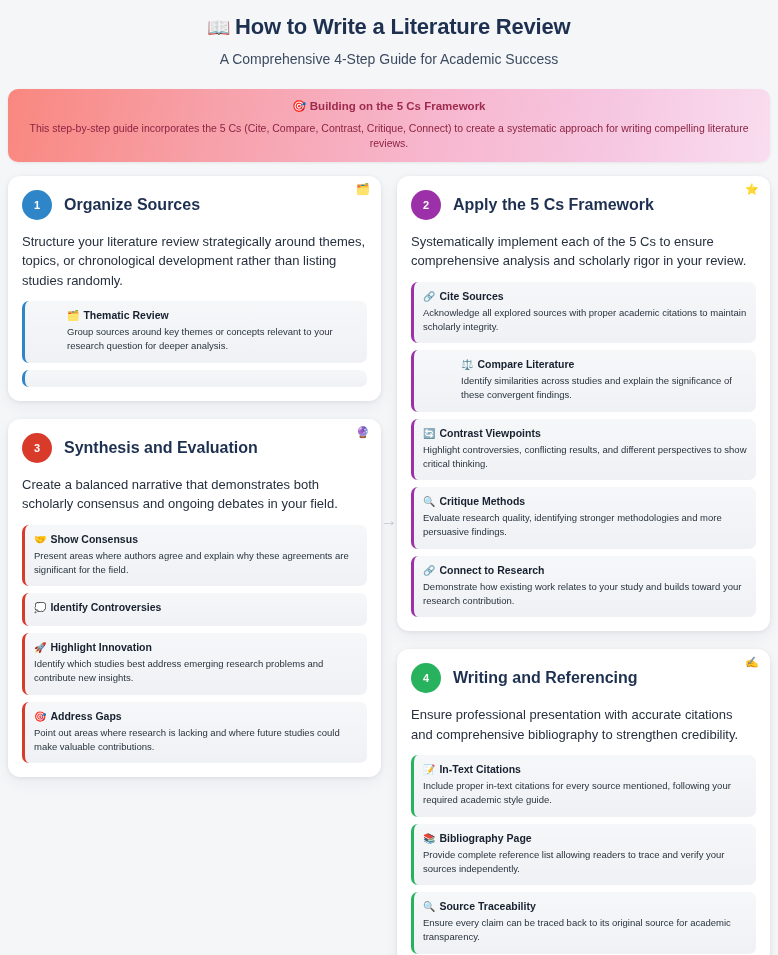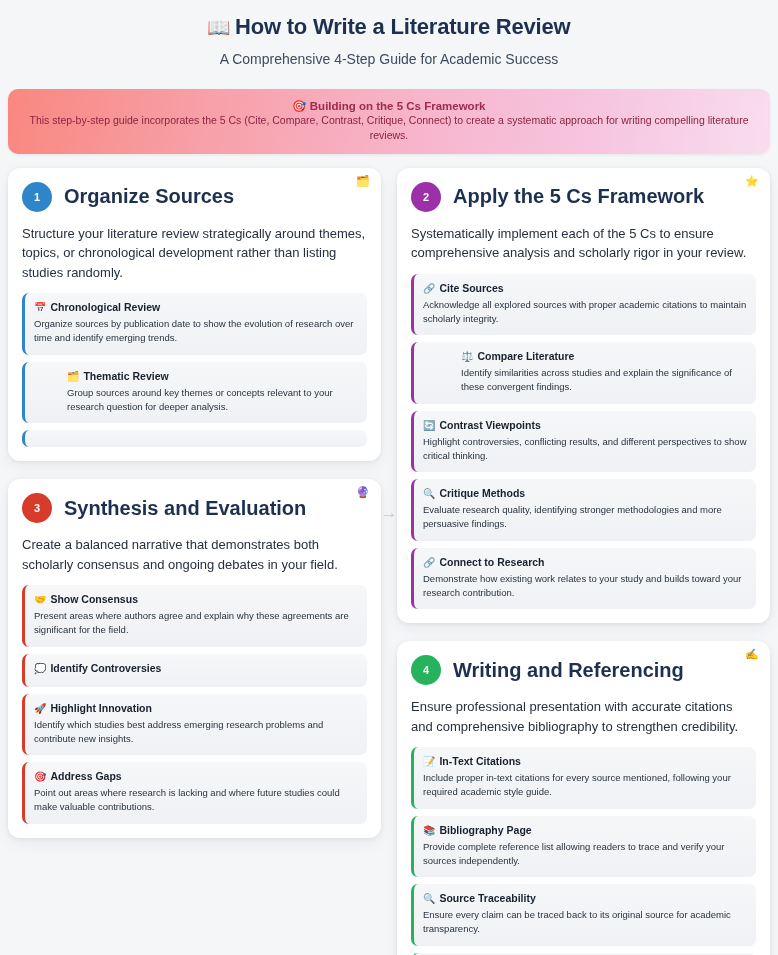--- a/index.html
+++ b/index.html
@@ -42,20 +42,21 @@
     border-radius: 10px;
     background: linear-gradient(100deg, #f9877f 0%, #f7a0a8 26%, #f7b6cd 55%, #f6c6e0 78%, #f9ddef 100%);
     padding: 10px 14px 12px 14px;
     text-align: center;
     box-shadow: 0 1px 3px rgba(0,0,0,0.07);
   }
   .framework-title {
     font-size: 11.5px;
     font-weight: bold;
     color: #9c2b4e;
+    margin-bottom: 8px;
   }
   .framework-title .emoji { margin-right: 3px; }
   .framework-text {
     font-size: 10.5px;
     color: #8d2342;
     line-height: 1.35;
   }
 
   
   .columns {
@@ -103,21 +104,21 @@
     border-radius: 50%;
     color: #fff;
     font-size: 11px;
     font-weight: bold;
     display: flex;
     align-items: center;
     justify-content: center;
     flex: 0 0 30px;
   }
   .card-title {
-    font-size: 20px;
+    font-size: 16px;
     font-weight: bold;
     color: #1e3050;
   }
   .corner-emoji {
     position: absolute;
     top: 8px;
     right: 11px;
     font-size: 11px;
     line-height: 1;
   }
@@ -170,24 +171,20 @@
   <div class="flow-arrow">→</div>
   <div class="col" id="col-left">
       <div class="card">
         <div class="corner-emoji">🗂️</div>
         <div class="card-head">
           <div class="step-badge" style="background: rgb(46, 134, 200);">1</div>
           <div class="card-title">Organize Sources</div>
         </div>
         <div class="card-desc">Structure your literature review strategically around themes, topics, or chronological development rather than listing studies randomly.</div>
         <div class="subitems">
-          <div class="subitem" style="border-left-color: rgb(46, 134, 200);">
-            <div class="subitem-title"><span class="emoji">📅</span><span>Chronological Review</span></div>
-            <div class="subitem-desc">Organize sources by publication date to show the evolution of research over time and identify emerging trends.</div>
-          </div>
           <div class="subitem" style="border-left-color: rgb(46, 134, 200); padding-left: 42px;">
             <div class="subitem-title"><span class="emoji">🗂️</span><span>Thematic Review</span></div>
             <div class="subitem-desc">Group sources around key themes or concepts relevant to your research question for deeper analysis.</div>
           </div>
           <div class="subitem" style="border-left-color: rgb(46, 134, 200);">
           </div>
         </div>
       </div>
       <div class="card">
         <div class="corner-emoji">🔮</div>

